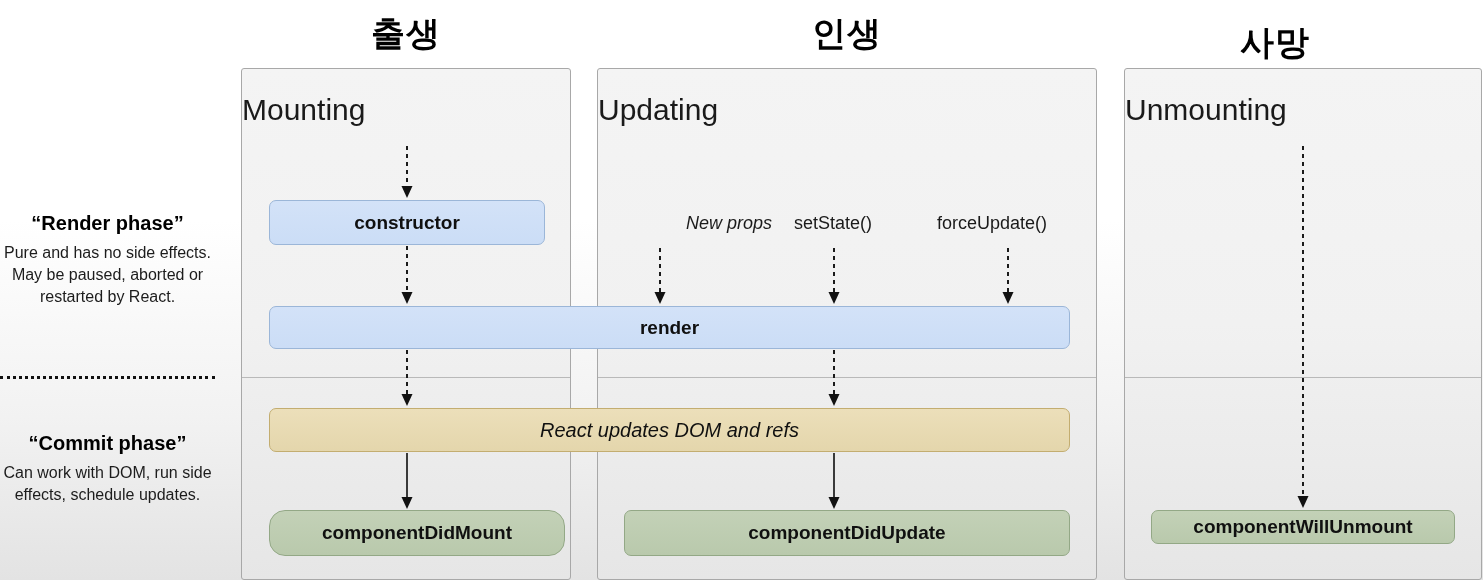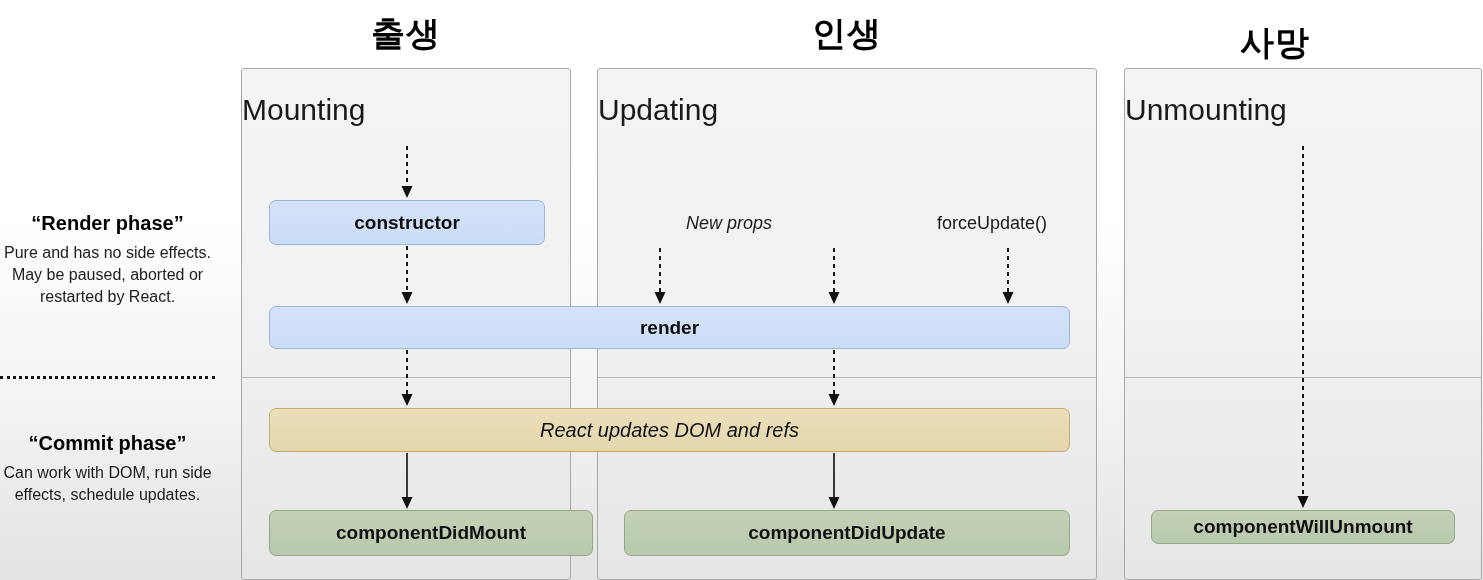--- a/index.html
+++ b/index.html
@@ -161,20 +161,21 @@
   </div>
 
   <div class="arrow" style="left:399px; top:246px;">
     <svg width="16" height="60" viewBox="0 0 16 60">
       <line x1="8" y1="0" x2="8" y2="48" stroke="#1a1a1a" stroke-width="2" stroke-dasharray="4 4"></line>
       <polygon points="8,58 2.5,46 13.5,46" fill="#111"></polygon>
     </svg>
   </div>
 
   <div class="trigger italic" style="left:600px; top:213px; width:172px;">New props</div>
+  <div class="trigger" style="left:747px; top:213px; width:172px;">setState()</div>
   <div class="trigger" style="left:906px; top:213px; width:172px;">forceUpdate()</div>
 
   <div class="arrow" style="left:652px; top:248px;">
     <svg width="16" height="58" viewBox="0 0 16 58">
       <line x1="8" y1="0" x2="8" y2="46" stroke="#1a1a1a" stroke-width="2" stroke-dasharray="4 4"></line>
       <polygon points="8,56 2.5,44 13.5,44" fill="#111"></polygon>
     </svg>
   </div>
   <div class="arrow" style="left:826px; top:248px;">
     <svg width="16" height="58" viewBox="0 0 16 58">
@@ -216,21 +217,21 @@
       <polygon points="8,56 2.5,44 13.5,44" fill="#111"></polygon>
     </svg>
   </div>
   <div class="arrow" style="left:826px; top:453px;">
     <svg width="16" height="58" viewBox="0 0 16 58">
       <line x1="8" y1="0" x2="8" y2="46" stroke="#3a3a3a" stroke-width="2"></line>
       <polygon points="8,56 2.5,44 13.5,44" fill="#111"></polygon>
     </svg>
   </div>
 
-  <div class="lc-box lc-green" style="left:269px; top:510px; width:324px; height:46px;">
+  <div class="lc-box lc-green" style="left:269px; top:510px; width:296px; height:46px;border-radius:16px;">
     <span>componentDidMount</span>
   </div>
 
   <div class="lc-box lc-green" style="left:624px; top:510px; width:446px; height:46px;">
     <span>componentDidUpdate</span>
   </div>
 
   <div class="arrow" style="left:1295px; top:146px;">
     <svg width="16" height="364" viewBox="0 0 16 364">
       <line x1="8" y1="0" x2="8" y2="352" stroke="#1a1a1a" stroke-width="2" stroke-dasharray="4 4"></line>

